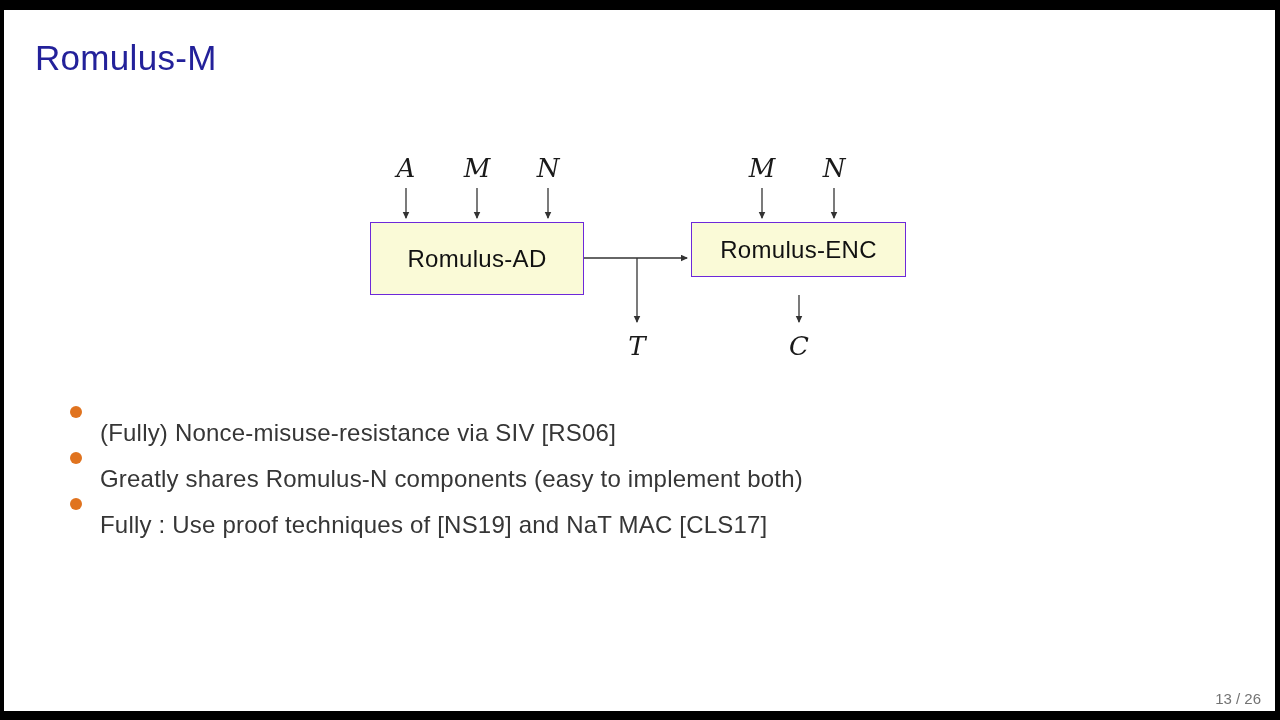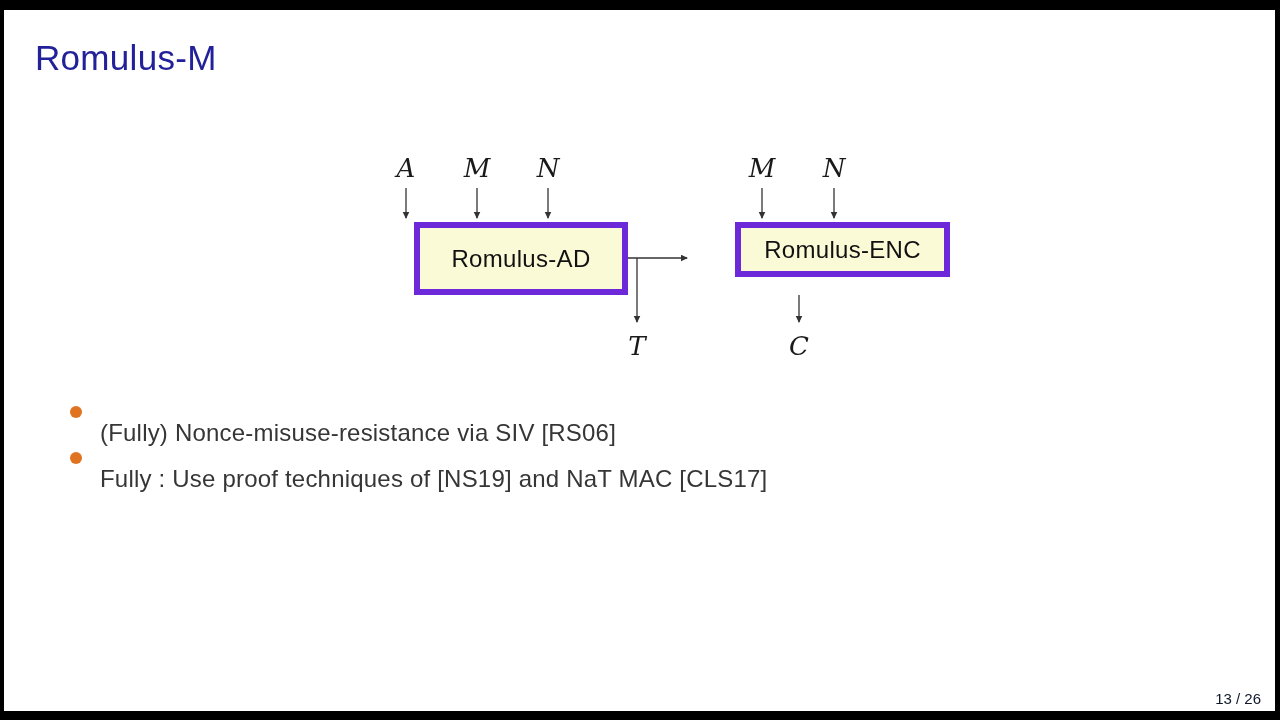--- a/index.html
+++ b/index.html
@@ -23,28 +23,27 @@
     font-weight: 500;
     letter-spacing: 0.3px;
     color: #23219A;
   }
   
   .diagram { position: absolute; left: 0; top: 0; width: 100%; height: 100%; }
   .arrow-layer { position: absolute; left: 350px; top: 135px; }
   .dbox {
     position: absolute;
     background: #FAFAD7;
-    border: 6px solid #6d28d9;
+    border: 1px solid #6d28d9;
     display: flex;
     align-items: center;
     justify-content: center;
     font-size: 24px;
     color: #111111;
     letter-spacing: 0.3px;
-    margin-left: 44px;
   }
   .dbox.ad  { left: 366px; top: 212px; width: 214px; height: 73px; }
   .dbox.enc { left: 687px; top: 212px; width: 215px; height: 55px; }
   .mlabel {
     position: absolute;
     width: 56px;
     text-align: center;
     font-family: "DejaVu Serif", "Liberation Serif", serif;
     font-style: italic;
     font-size: 26px;
@@ -80,21 +79,21 @@
     font-size: 24px;
     letter-spacing: 0.2px;
     color: #363636;
     white-space: nowrap;
     margin-top: 41px;
   }
   .page-number {
     position: absolute;
     right: 14px; bottom: 4px;
     font-size: 15px;
-    color: #0f172a;
+    color: #737373;
   }
 </style>
 </head>
 <body>
 
 <div class="slide">
 
   <div class="slide-title">Romulus-M</div>
 
   <div class="diagram">
@@ -132,18 +131,22 @@
     <div class="mlabel out lC">C</div>
   </div>
 
   <div class="bullets">
     <div class="bullet-row">
       <span class="bullet-dot"></span>
       <span class="bullet-text">(Fully) Nonce-misuse-resistance via SIV [RS06]</span>
     </div>
     <div class="bullet-row">
       <span class="bullet-dot"></span>
+      <span class="bullet-text">Greatly shares Romulus-N components (easy to implement both)</span>
+    </div>
+    <div class="bullet-row">
+      <span class="bullet-dot"></span>
       <span class="bullet-text">Fully :  Use proof techniques of [NS19] and NaT MAC [CLS17]</span>
     </div>
   </div>
 
   <div class="page-number">13 / 26</div>
 </div>
 
 </body></html>

